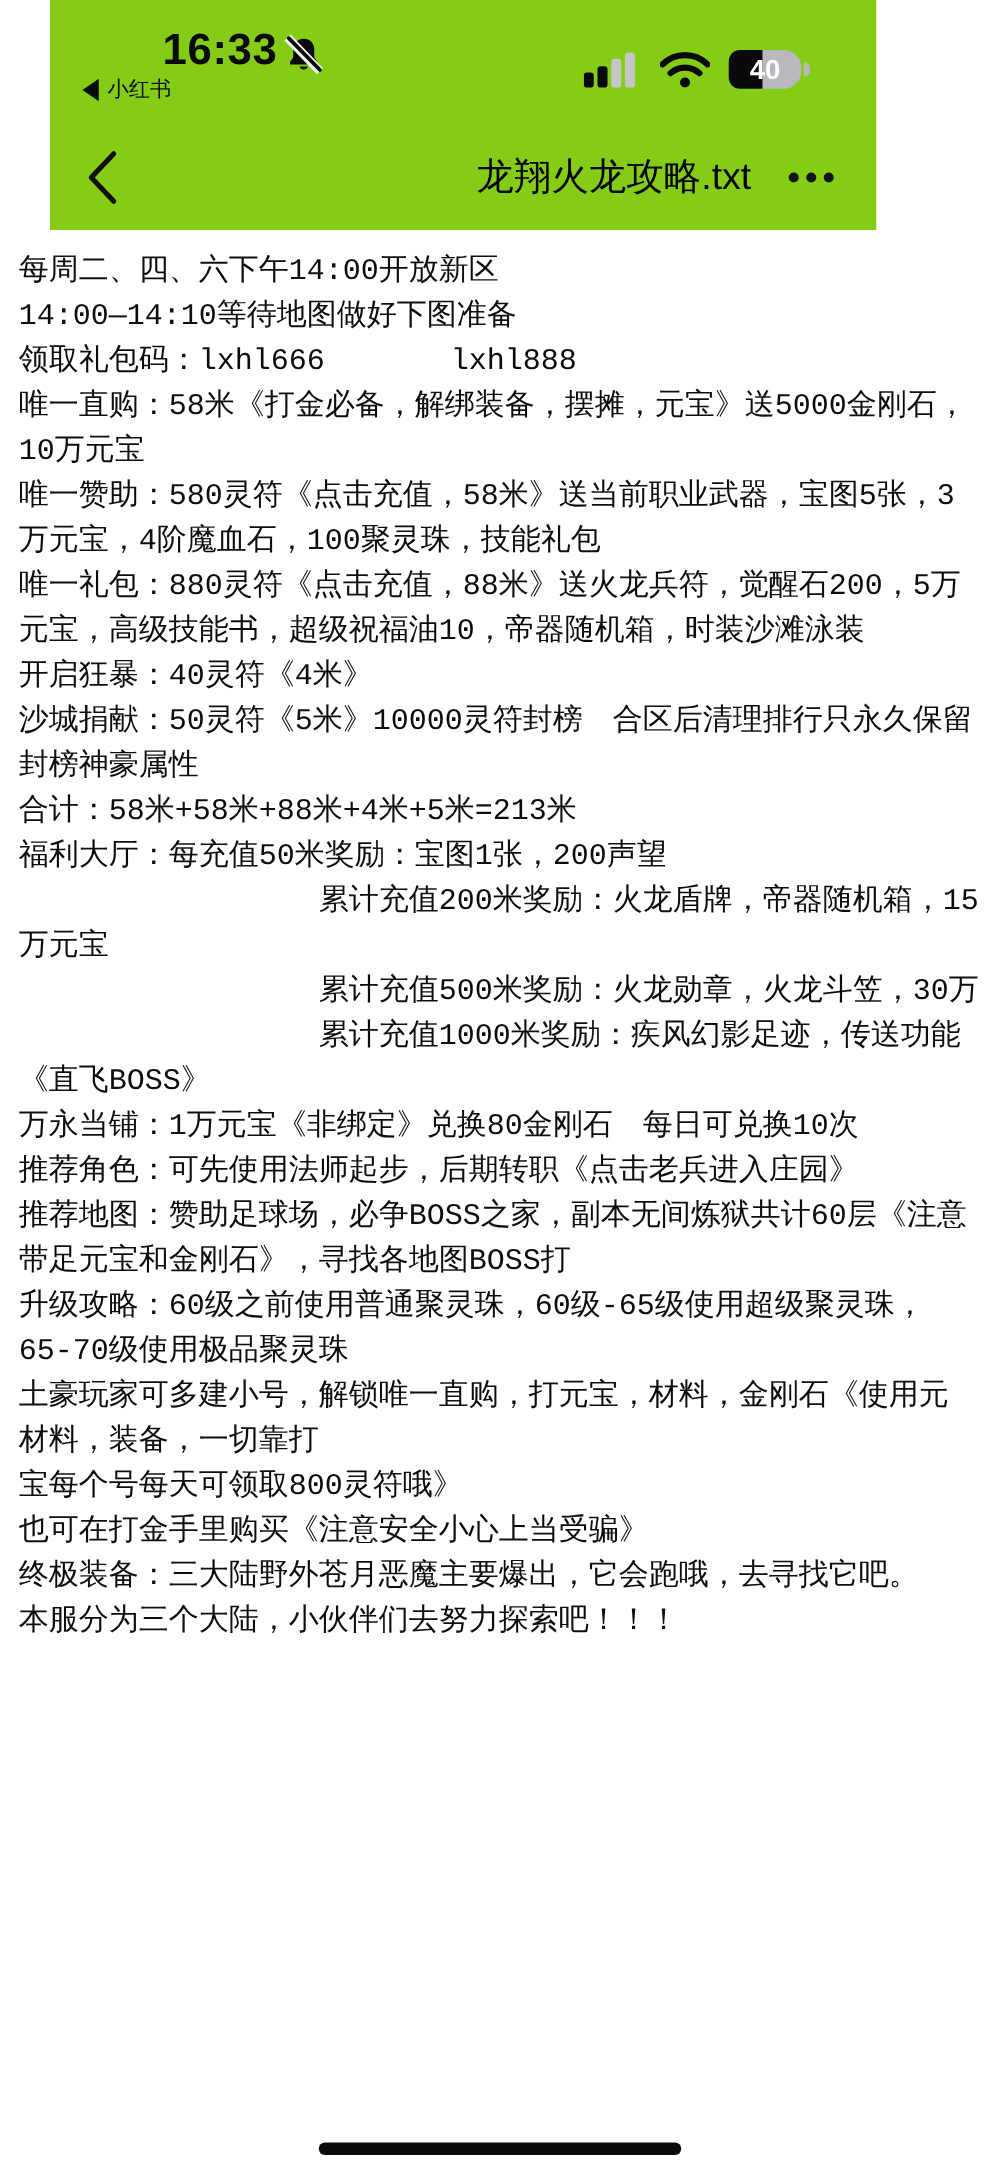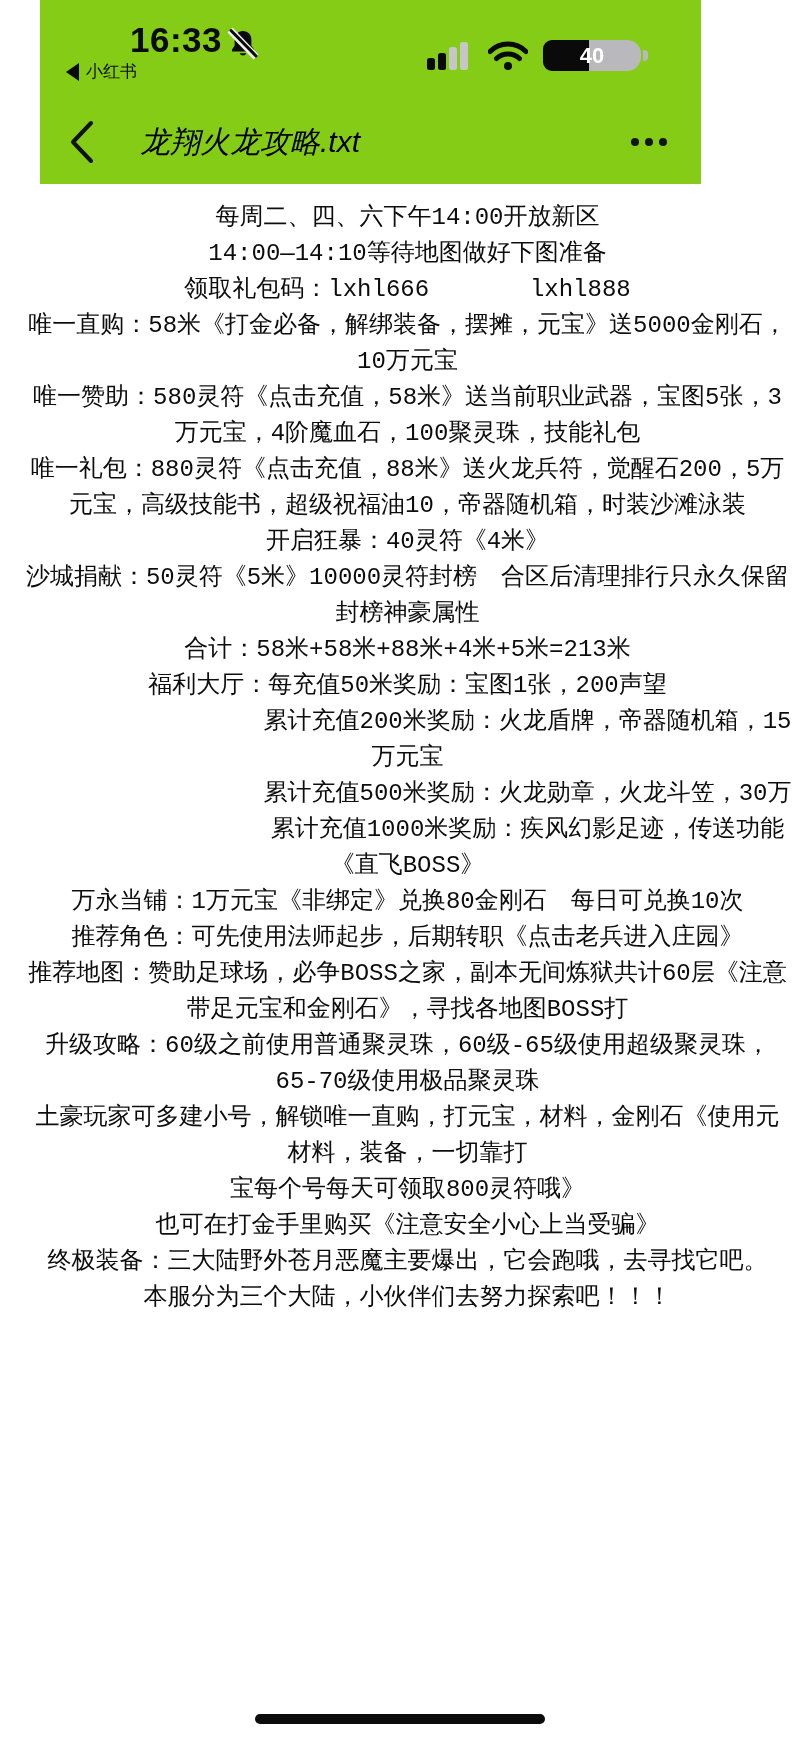--- a/index.html
+++ b/index.html
@@ -7,37 +7,37 @@
           font-family:"Liberation Sans", sans-serif;}
   
   .top-chrome{position:absolute;top:0;left:0;width:661px;height:184px;background:#84cc16;margin-left:40px;}
   .status-bar{position:absolute;top:0;left:0;width:100%;height:100px;}
   .time{position:absolute;left:90px;top:20px;font-size:35px;font-weight:700;color:#0a0a0a;letter-spacing:0.5px;}
   .bell{position:absolute;left:186px;top:27px;}
   .back-app{position:absolute;left:26px;top:60px;display:flex;align-items:center;gap:7px;color:#0a0a0a;}
   .back-app .tri{width:0;height:0;border-top:9px solid transparent;border-bottom:9px solid transparent;border-right:13px solid #0a0a0a;}
   .back-app .lbl{font-size:17px;}
   .right-icons{position:absolute;right:60px;top:40px;display:flex;align-items:center;gap:15px;}
-  .battery{position:relative;width:58px;height:31px;border-radius:14px;background:#b9b9bd;padding-left:40px;}
+  .battery{position:relative;width:58px;height:31px;border-radius:14px;background:#b9b9bd;}
   .battery:after{content:"";position:absolute;right:-7px;top:10px;width:5px;height:11px;background:#b9b9bd;border-radius:0 4px 4px 0;}
   .battery .fill{position:absolute;left:0;top:0;bottom:0;width:47%;background:#0a0a0a;border-radius:9px 0 0 9px;}
   .battery .num{position:absolute;inset:0;display:flex;align-items:center;justify-content:center;
                 color:#ffffff;font-size:22px;font-weight:700;}
   
   .nav-bar{position:absolute;top:100px;left:0;width:100%;height:84px;}
   .chevron{position:absolute;left:28px;top:19px;}
   .title{position:absolute;left:100px;right:100px;top:50%;transform:translateY(-50%);
-         text-align:left;font-size:30px;font-weight:500;color:#000;white-space:nowrap;font-style:italic;}
+         text-align:right;font-size:30px;font-weight:500;color:#000;white-space:nowrap;}
   .more{position:absolute;right:34px;top:50%;transform:translateY(-50%);display:flex;gap:6px;padding:8px 0;}
   .more .dot{width:8px;height:8px;border-radius:50%;background:#141414;}
   
   .doc{position:absolute;top:184px;left:0;width:800px;padding:16px 0 0 15px;box-sizing:border-box;
        font-family:"Liberation Mono","DejaVu Sans Mono",monospace;
        font-size:24px;line-height:36px;color:#0d0d0d;}
-  .line{white-space:pre;height:36px;text-align:center;}
+  .line{white-space:pre;height:36px;}
   
   .home-indicator{position:absolute;left:50%;transform:translateX(-50%);bottom:14px;
                   width:290px;height:10px;border-radius:5px;background:#0b0b0b;}
 </style>
 </head>
 <body>
 
 <div class="screen">
 
   <div class="top-chrome">

